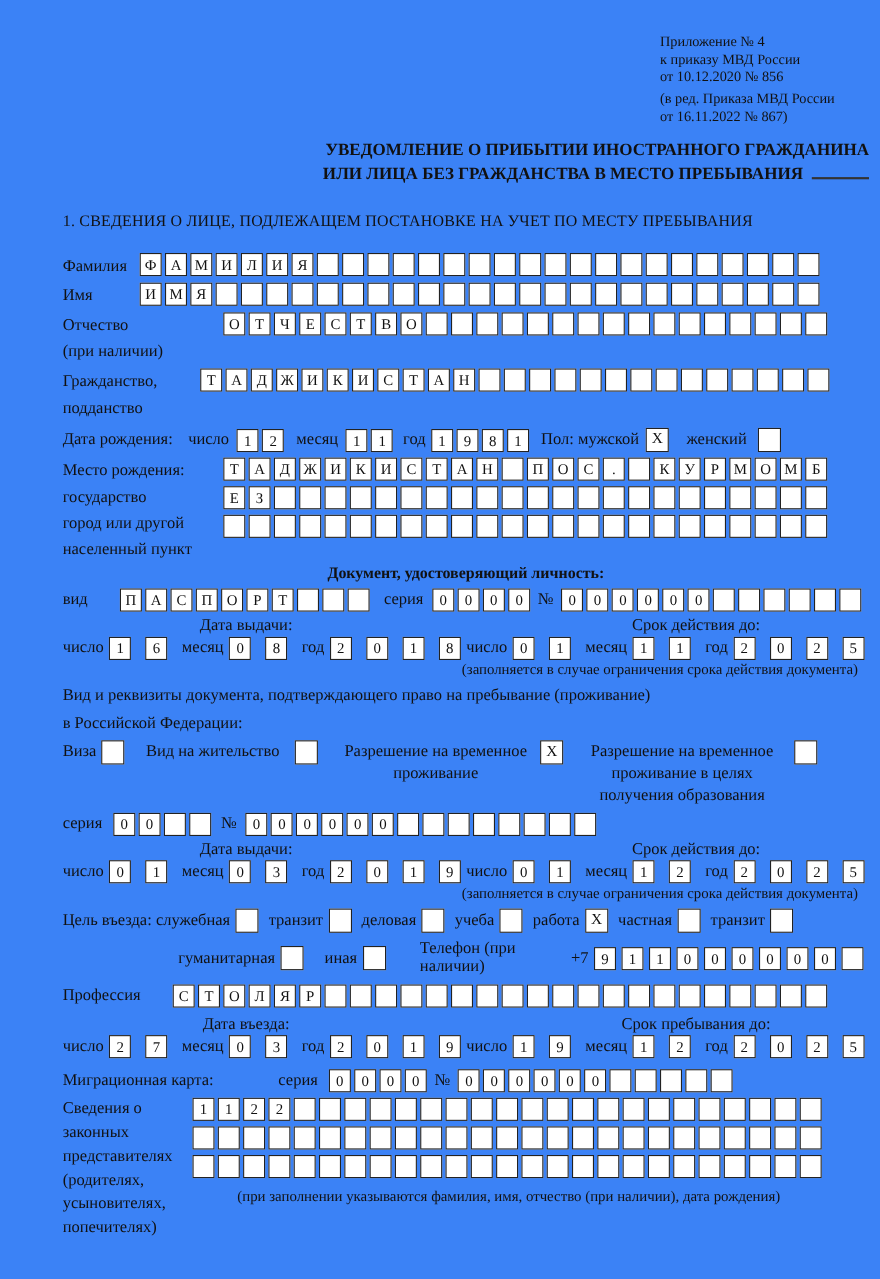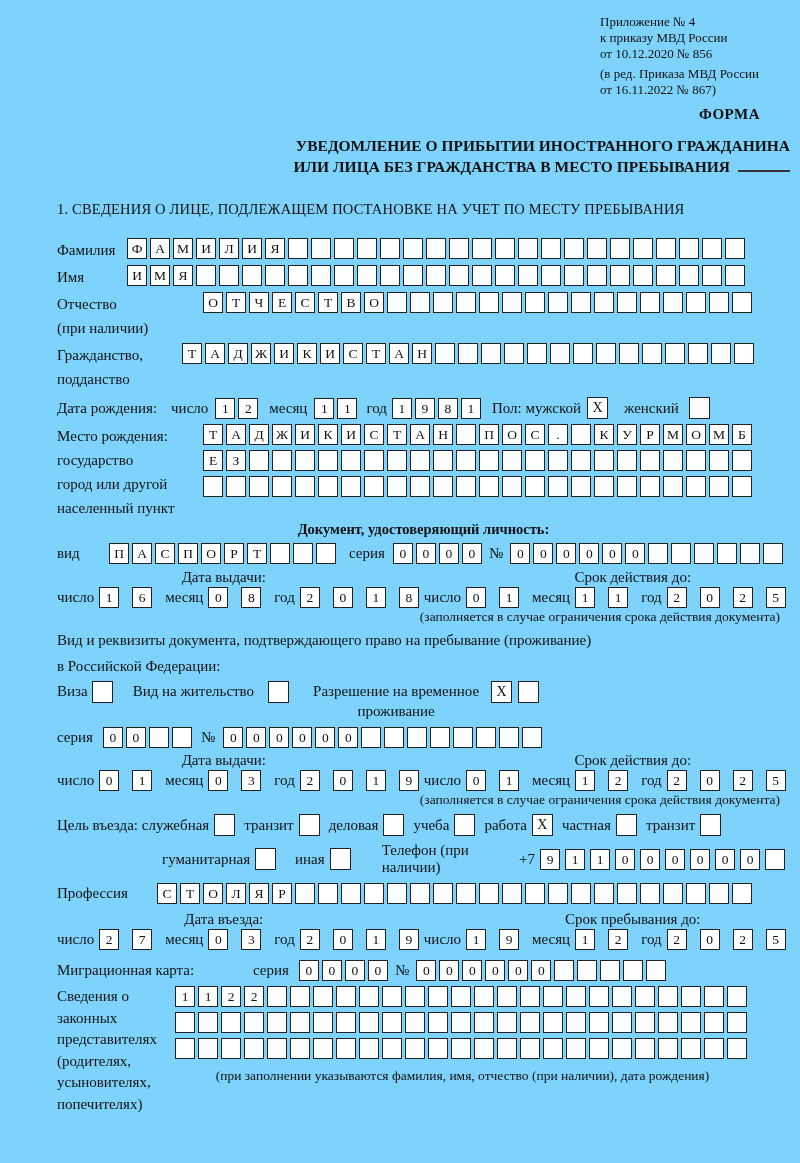--- a/index.html
+++ b/index.html
@@ -1,20 +1,20 @@
 <!DOCTYPE html>
 <html><head>
 <meta charset="utf-8">
 <style>
   html,body{margin:0;padding:0;background:#ffffff;}
   .page{
     position:relative;width:800px;height:1163px;overflow:hidden;
-    box-sizing:border-box;padding:14px 10px 0 57px;
+    box-sizing:border-box;padding:30px 10px 0 57px;
     font-family:"Liberation Serif","DejaVu Serif",serif;
-    color:#111;font-size:15px;background:#7dd3fc;
+    color:#111;font-size:15px;background:#3b82f6;
   }
   .appendix{margin-left:auto;width:190px;font-size:13px;line-height:16px;}
   .appendix div{white-space:nowrap;}
   .forma{margin-top:8px;margin-right:30px;text-align:right;font-weight:bold;font-size:15px;letter-spacing:.5px;}
   .title{margin-top:12px;text-align:right;font-weight:bold;font-size:15.5px;line-height:21px;}
   .title .uline{display:inline-block;width:52px;border-bottom:2px solid #333;height:14px;margin-left:8px;}
   .sec-head{margin-top:24px;font-weight:normal;font-size:14.5px;letter-spacing:.2px;}
   .row{display:flex;align-items:flex-start;margin-top:3px;}
   .lbl{flex:none;line-height:24px;}
   .boxes{display:flex;flex-wrap:nowrap;}
@@ -53,21 +53,20 @@
 <div class="page">
 
   <div class="appendix">
     <div>Приложение № 4</div>
     <div>к приказу МВД России</div>
     <div>от 10.12.2020 № 856</div>
     <div style="margin-top:4px">(в ред. Приказа МВД России</div>
     <div>от 16.11.2022 № 867)</div>
   </div>
 
-  <div class="forma">ФОРМА</div>
 
   <div class="title">
     <div>УВЕДОМЛЕНИЕ О ПРИБЫТИИ ИНОСТРАННОГО ГРАЖДАНИНА</div>
     <div><span>ИЛИ ЛИЦА БЕЗ ГРАЖДАНСТВА В МЕСТО ПРЕБЫВАНИЯ</span><span class="uline"></span></div>
   </div>
 
   <div class="sec-head">1. СВЕДЕНИЯ О ЛИЦЕ, ПОДЛЕЖАЩЕМ ПОСТАНОВКЕ НА УЧЕТ ПО МЕСТУ ПРЕБЫВАНИЯ</div>
 
   <div class="row" style="margin-top:20px">
     <div class="lbl" style="width:70px">Фамилия</div>
@@ -405,20 +404,21 @@
   <div class="plain">Вид и реквизиты документа, подтверждающего право на пребывание (проживание)</div>
   <div class="plain">в Российской Федерации:</div>
 
   <div class="permit-row">
     <span>Виза</span>
     <span class="chk" style="margin-left:4px"></span>
     <span style="margin-left:20px">Вид на жительство</span>
     <span class="chk" style="margin-left:14px"></span>
     <span class="w2" style="margin-left:18px">Разрешение на временное проживание</span>
     <span class="chk" style="margin-left:6px">X</span>
+    <span class="w3" style="margin-left:12px">Разрешение на временное проживание в целях получения образования</span>
     <span class="chk" style="margin-left:6px"></span>
   </div>
 
   <div class="row" style="margin-top:6px;align-items:center">
     <span style="margin-right:10px">серия</span>
     <div class="boxes">
         <span class="cbox">0</span>
         <span class="cbox">0</span>
         <span class="cbox"></span>
         <span class="cbox"></span>

